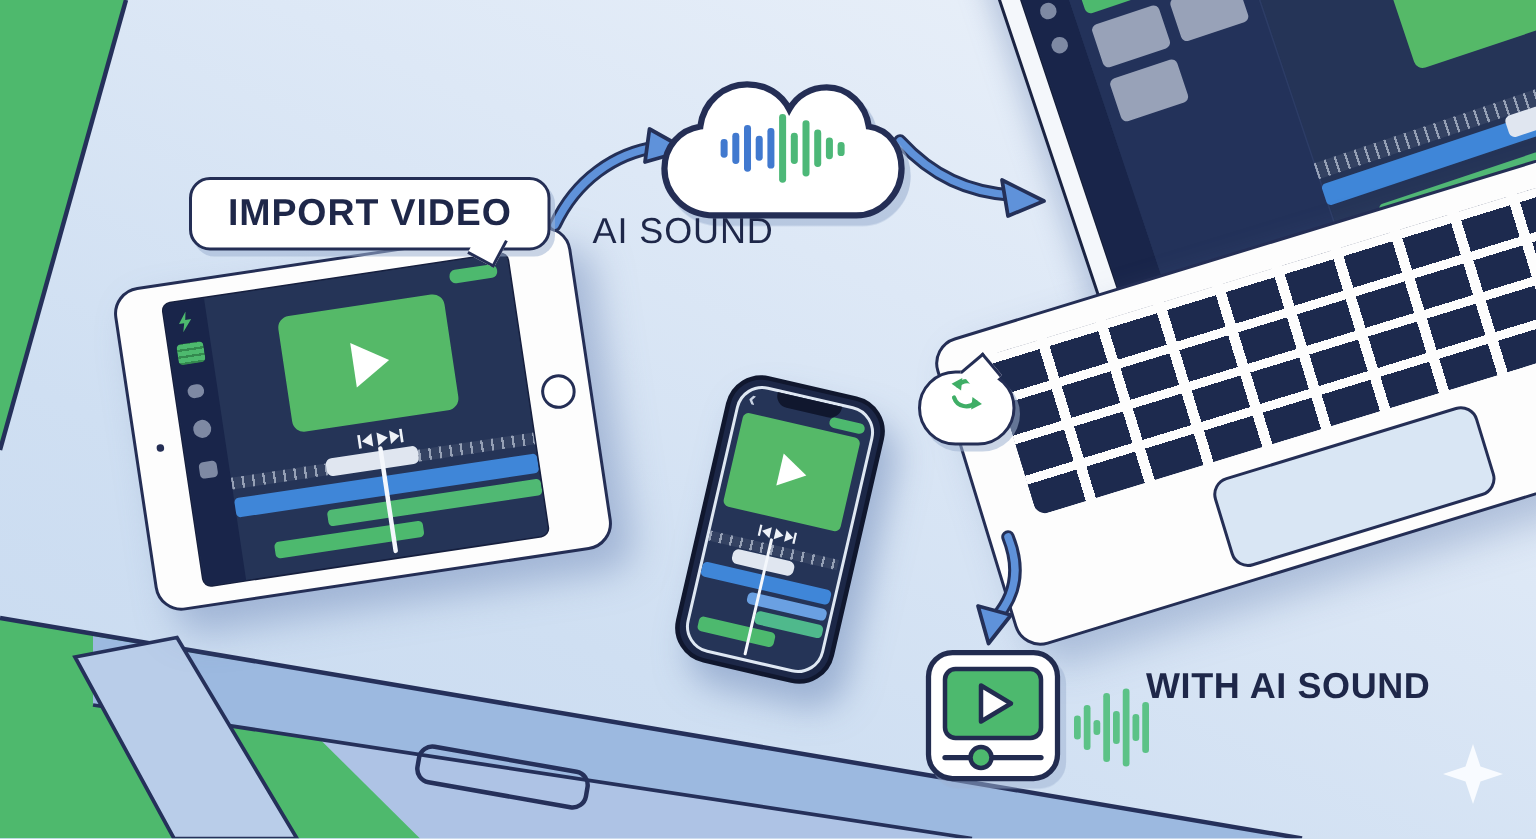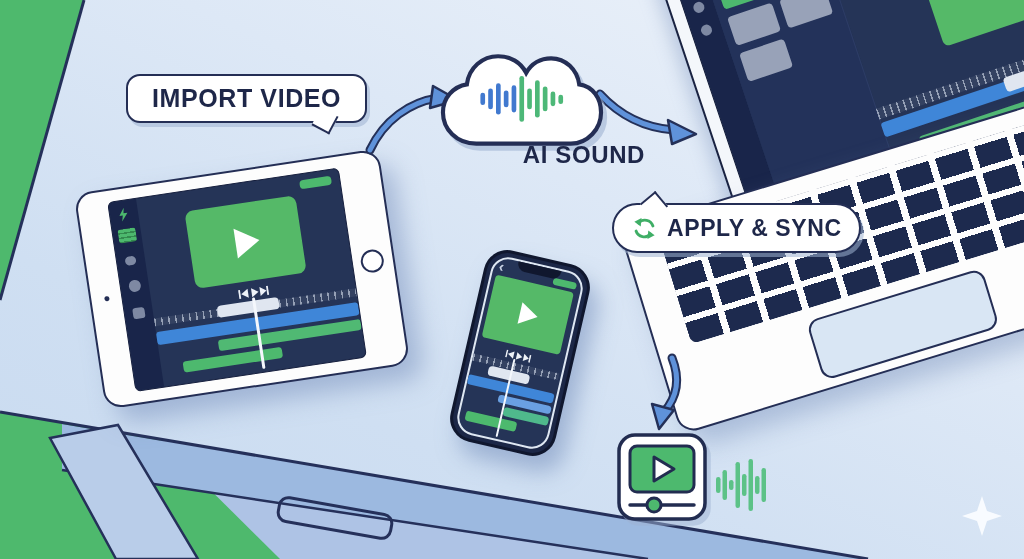--- a/index.html
+++ b/index.html
@@ -2,21 +2,21 @@
 <html><head>
 <meta charset="utf-8">
 <style>
   html,body{margin:0;padding:0;background:#d5e2f2;}
   .scene{position:relative;width:1024px;height:559px;overflow:hidden;
     font-family:"Liberation Sans",sans-serif;
     background:linear-gradient(205deg,#eef3fa 0%,#dde8f6 38%,#cfdff2 70%,#c8daf0 100%);}
   .abs{position:absolute;}
   .step-text{font-weight:700;color:#1e2749;letter-spacing:.6px;}
   .bubble{position:absolute;background:#ffffff;border:2.5px solid #242e55;border-radius:14px;
-    box-shadow:3px 4px 0 rgba(158,178,210,.55);display:flex;align-items:center;gap:9px;z-index:40;}
+    box-shadow:3px 4px 0 rgba(158,178,210,.55);display:flex;gap:9px;z-index:40;margin-top:44px;}
   .tail{position:absolute;width:18px;height:18px;background:#fff;}
   .tail.down{border-right:2.5px solid #242e55;border-bottom:2.5px solid #242e55;bottom:-10px;right:30px;transform:rotate(28deg);}
   .tail.up{border-left:2.5px solid #242e55;border-top:2.5px solid #242e55;top:-10px;left:30px;transform:rotate(50deg);}
   
   .tablet{position:absolute;left:88px;top:170px;width:304px;height:214px;background:#fdfdfd;
     border:2.5px solid #242e55;border-radius:18px;transform:rotate(-8.5deg);z-index:20;
     box-shadow:12px 16px 24px rgba(115,140,185,.5);}
   .tablet-screen{position:absolute;left:30px;top:11px;width:232px;height:190px;background:#253457;
     border:1.5px solid #161f3e;border-radius:6px;overflow:hidden;}
   .side{position:absolute;left:0;top:0;bottom:0;background:#19254a;}
@@ -44,22 +44,22 @@
     border:2.5px solid #242e55;border-radius:18px;transform:rotate(-17deg);z-index:15;
     box-shadow:10px 16px 26px rgba(115,140,185,.45);}
   .keys{position:absolute;left:34px;top:16px;width:580px;height:112px;border-radius:8px;
     background-image:
       repeating-linear-gradient(0deg,transparent 0 22px,#fdfdfd 22px 28px),
       repeating-linear-gradient(90deg,#1d2a4e 0 34px,#fdfdfd 34px 41px);}
   .trackpad{position:absolute;left:150px;top:140px;width:180px;height:58px;background:#d9e6f4;
     border:2.5px solid #242e55;border-radius:12px;}
   .thumb{position:absolute;background:#98a2b8;border-radius:4px;}
   .cloud-wrap{position:absolute;left:438px;top:50px;z-index:40;filter:drop-shadow(4px 5px 0 rgba(158,178,210,.6));}
-  .gen-label{position:absolute;left:395px;top:141px;width:250px;text-align:right;z-index:40;
-    font-size:24px;line-height:28px;font-weight:700;color:#1e2749;letter-spacing:.6px;}
+  .gen-label{position:absolute;left:395px;top:141px;width:250px;text-align:left;z-index:40;
+    font-size:24px;line-height:28px;font-weight:400;color:#1e2749;letter-spacing:.6px;}
   .export-text{position:absolute;left:764px;top:443px;font-size:24px;line-height:29px;font-weight:700;color:#1e2749;letter-spacing:.4px;z-index:40;}
   .arrow-svg{position:absolute;z-index:38;}
   svg{display:block;}
 </style>
 </head>
 <body>
 
 <div class="scene">
 
   <svg class="abs" width="1024" height="559" viewBox="0 0 1024 559" style="left:0;top:0;z-index:1;">
@@ -212,21 +212,20 @@
   </svg>
 
   <div class="bubble" style="left:612px;top:203px;height:46px;border-radius:26px;padding:0 17px;">
     <span class="tail up"></span>
     <svg width="27" height="27" viewBox="0 0 32 32">
       <path d="M26,13 A10,10 0 0 0 9,9.5" fill="none" stroke="#3fae66" stroke-width="3.4" stroke-linecap="round"></path>
       <polygon points="4,8 12.5,3.5 11.5,13.5" fill="#3fae66"></polygon>
       <path d="M6,19 A10,10 0 0 0 23,22.5" fill="none" stroke="#3fae66" stroke-width="3.4" stroke-linecap="round"></path>
       <polygon points="28,24 19.5,28.5 20.5,18.5" fill="#3fae66"></polygon>
     </svg>
-    <span class="step-text" style="font-size:23px;">APPLY &amp; SYNC</span>
   </div>
 
   <svg class="arrow-svg" style="left:628px;top:352px;" width="66" height="80" viewBox="0 0 66 80">
     <path d="M44,6 C52,26 50,44 36,60" fill="none" stroke="#243058" stroke-width="9" stroke-linecap="round"></path>
     <path d="M44,6 C52,26 50,44 36,60" fill="none" stroke="#5f92da" stroke-width="5" stroke-linecap="round"></path>
     <polygon points="24,52 46,58 31,77" fill="#5f92da" stroke="#243058" stroke-width="2.5" stroke-linejoin="round"></polygon>
   </svg>
 
   <svg class="abs" style="left:616px;top:432px;z-index:40;filter:drop-shadow(4px 5px 0 rgba(158,178,210,.5));" width="92" height="90" viewBox="0 0 92 90">
     <rect x="3" y="3" width="86" height="84" rx="16" fill="#ffffff" stroke="#222c50" stroke-width="3.5"></rect>
@@ -241,19 +240,20 @@
       <rect x="6.5" y="24" width="4.5" height="30" rx="2.2"></rect>
       <rect x="13" y="34" width="4.5" height="10" rx="2.2"></rect>
       <rect x="19.5" y="16" width="4.5" height="46" rx="2.2"></rect>
       <rect x="26" y="28" width="4.5" height="22" rx="2.2"></rect>
       <rect x="32.5" y="13" width="4.5" height="52" rx="2.2"></rect>
       <rect x="39" y="30" width="4.5" height="18" rx="2.2"></rect>
       <rect x="45.5" y="22" width="4.5" height="34" rx="2.2"></rect>
     </g>
   </svg>
   <div class="export-text">
+    <div>WITH AI SOUND</div>
   </div>
 
   <svg class="abs" style="left:962px;top:496px;z-index:5;" width="40" height="40" viewBox="0 0 32 32">
     <polygon points="16,0 20,12 32,16 20,20 16,32 12,20 0,16 12,12" fill="#fafcff" opacity="0.95"></polygon>
   </svg>
 
 </div>
 
 </body></html>

